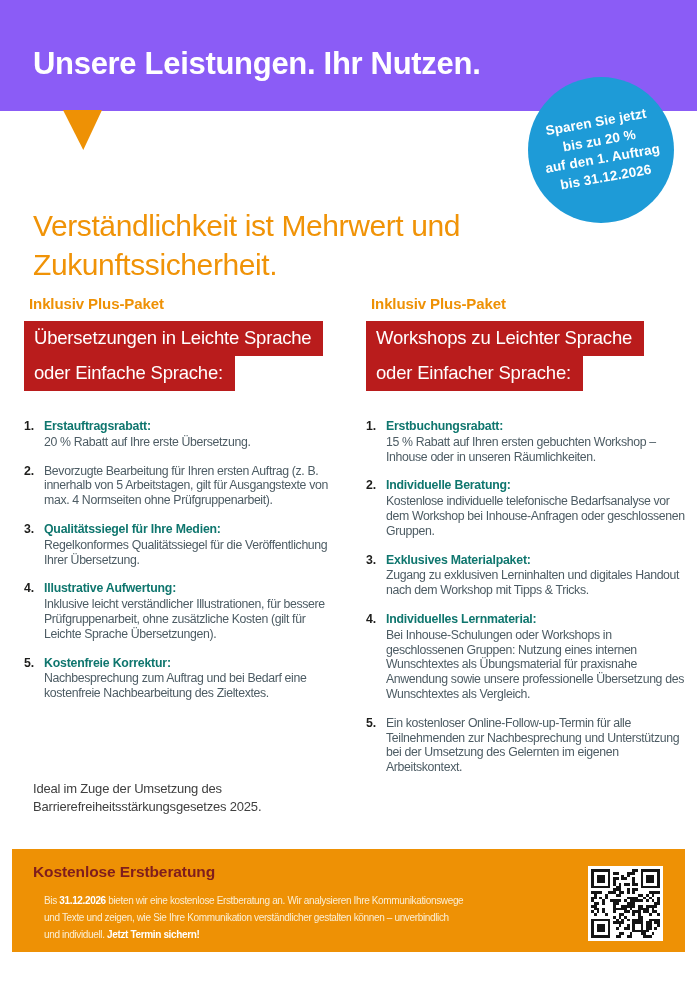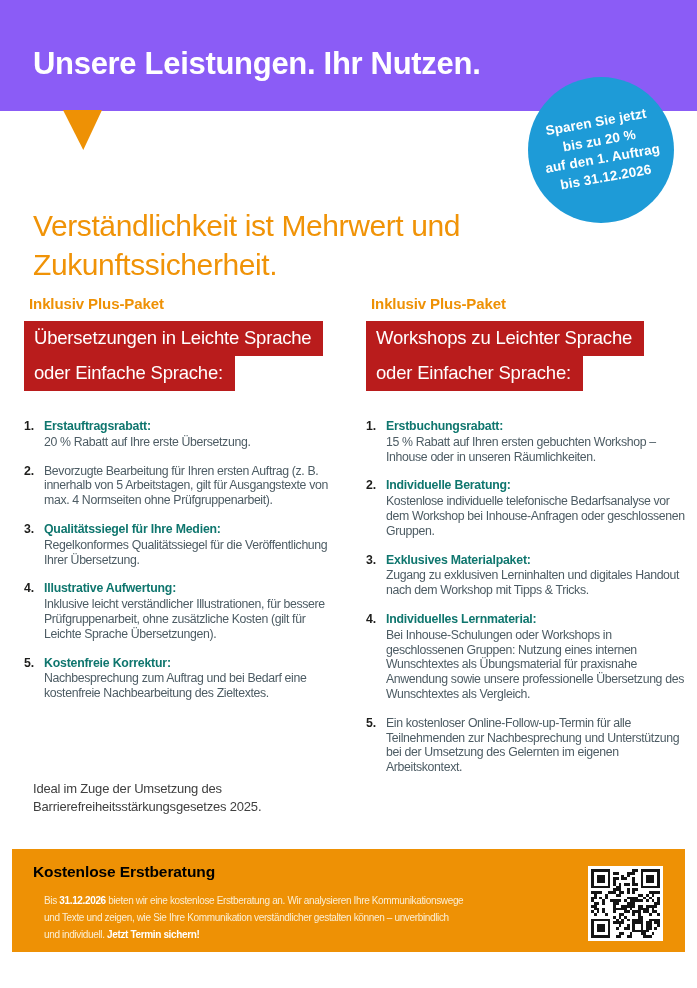--- a/index.html
+++ b/index.html
@@ -51,21 +51,21 @@
   }
   .item-body{font-size:12.3px;line-height:14.8px;color:#4D5C64;letter-spacing:-0.35px;}
   .item-title{display:block;font-weight:bold;color:#0f766e;margin-bottom:1px;letter-spacing:-0.2px;}
   .note{
     position:absolute;left:33px;top:752px;color:#404040;font-weight:normal;
     font-size:13px;line-height:17.5px;letter-spacing:-0.2px;margin-top:28px;
   }
   
   .banner{position:absolute;left:12px;top:849px;width:673px;height:103px;background:#EE9105;}
   .banner-heading{
-    position:absolute;left:21px;top:14px;color:#000000;font-weight:bold;
+    position:absolute;left:21px;top:14px;color:#7f1d1d;font-weight:bold;
     font-size:15.5px;letter-spacing:-0.1px;
   }
   .banner-text{
     position:absolute;left:32px;top:43px;width:560px;color:#FBEED3;
     font-size:10px;line-height:17px;letter-spacing:-0.35px;
   }
   .banner-text b{color:#ffffff;}
   .banner-cta{color:#ffffff;font-weight:bold;cursor:pointer;}
   .qr-tile{
     position:absolute;right:22px;top:17px;width:75px;height:75px;background:#ffffff;

